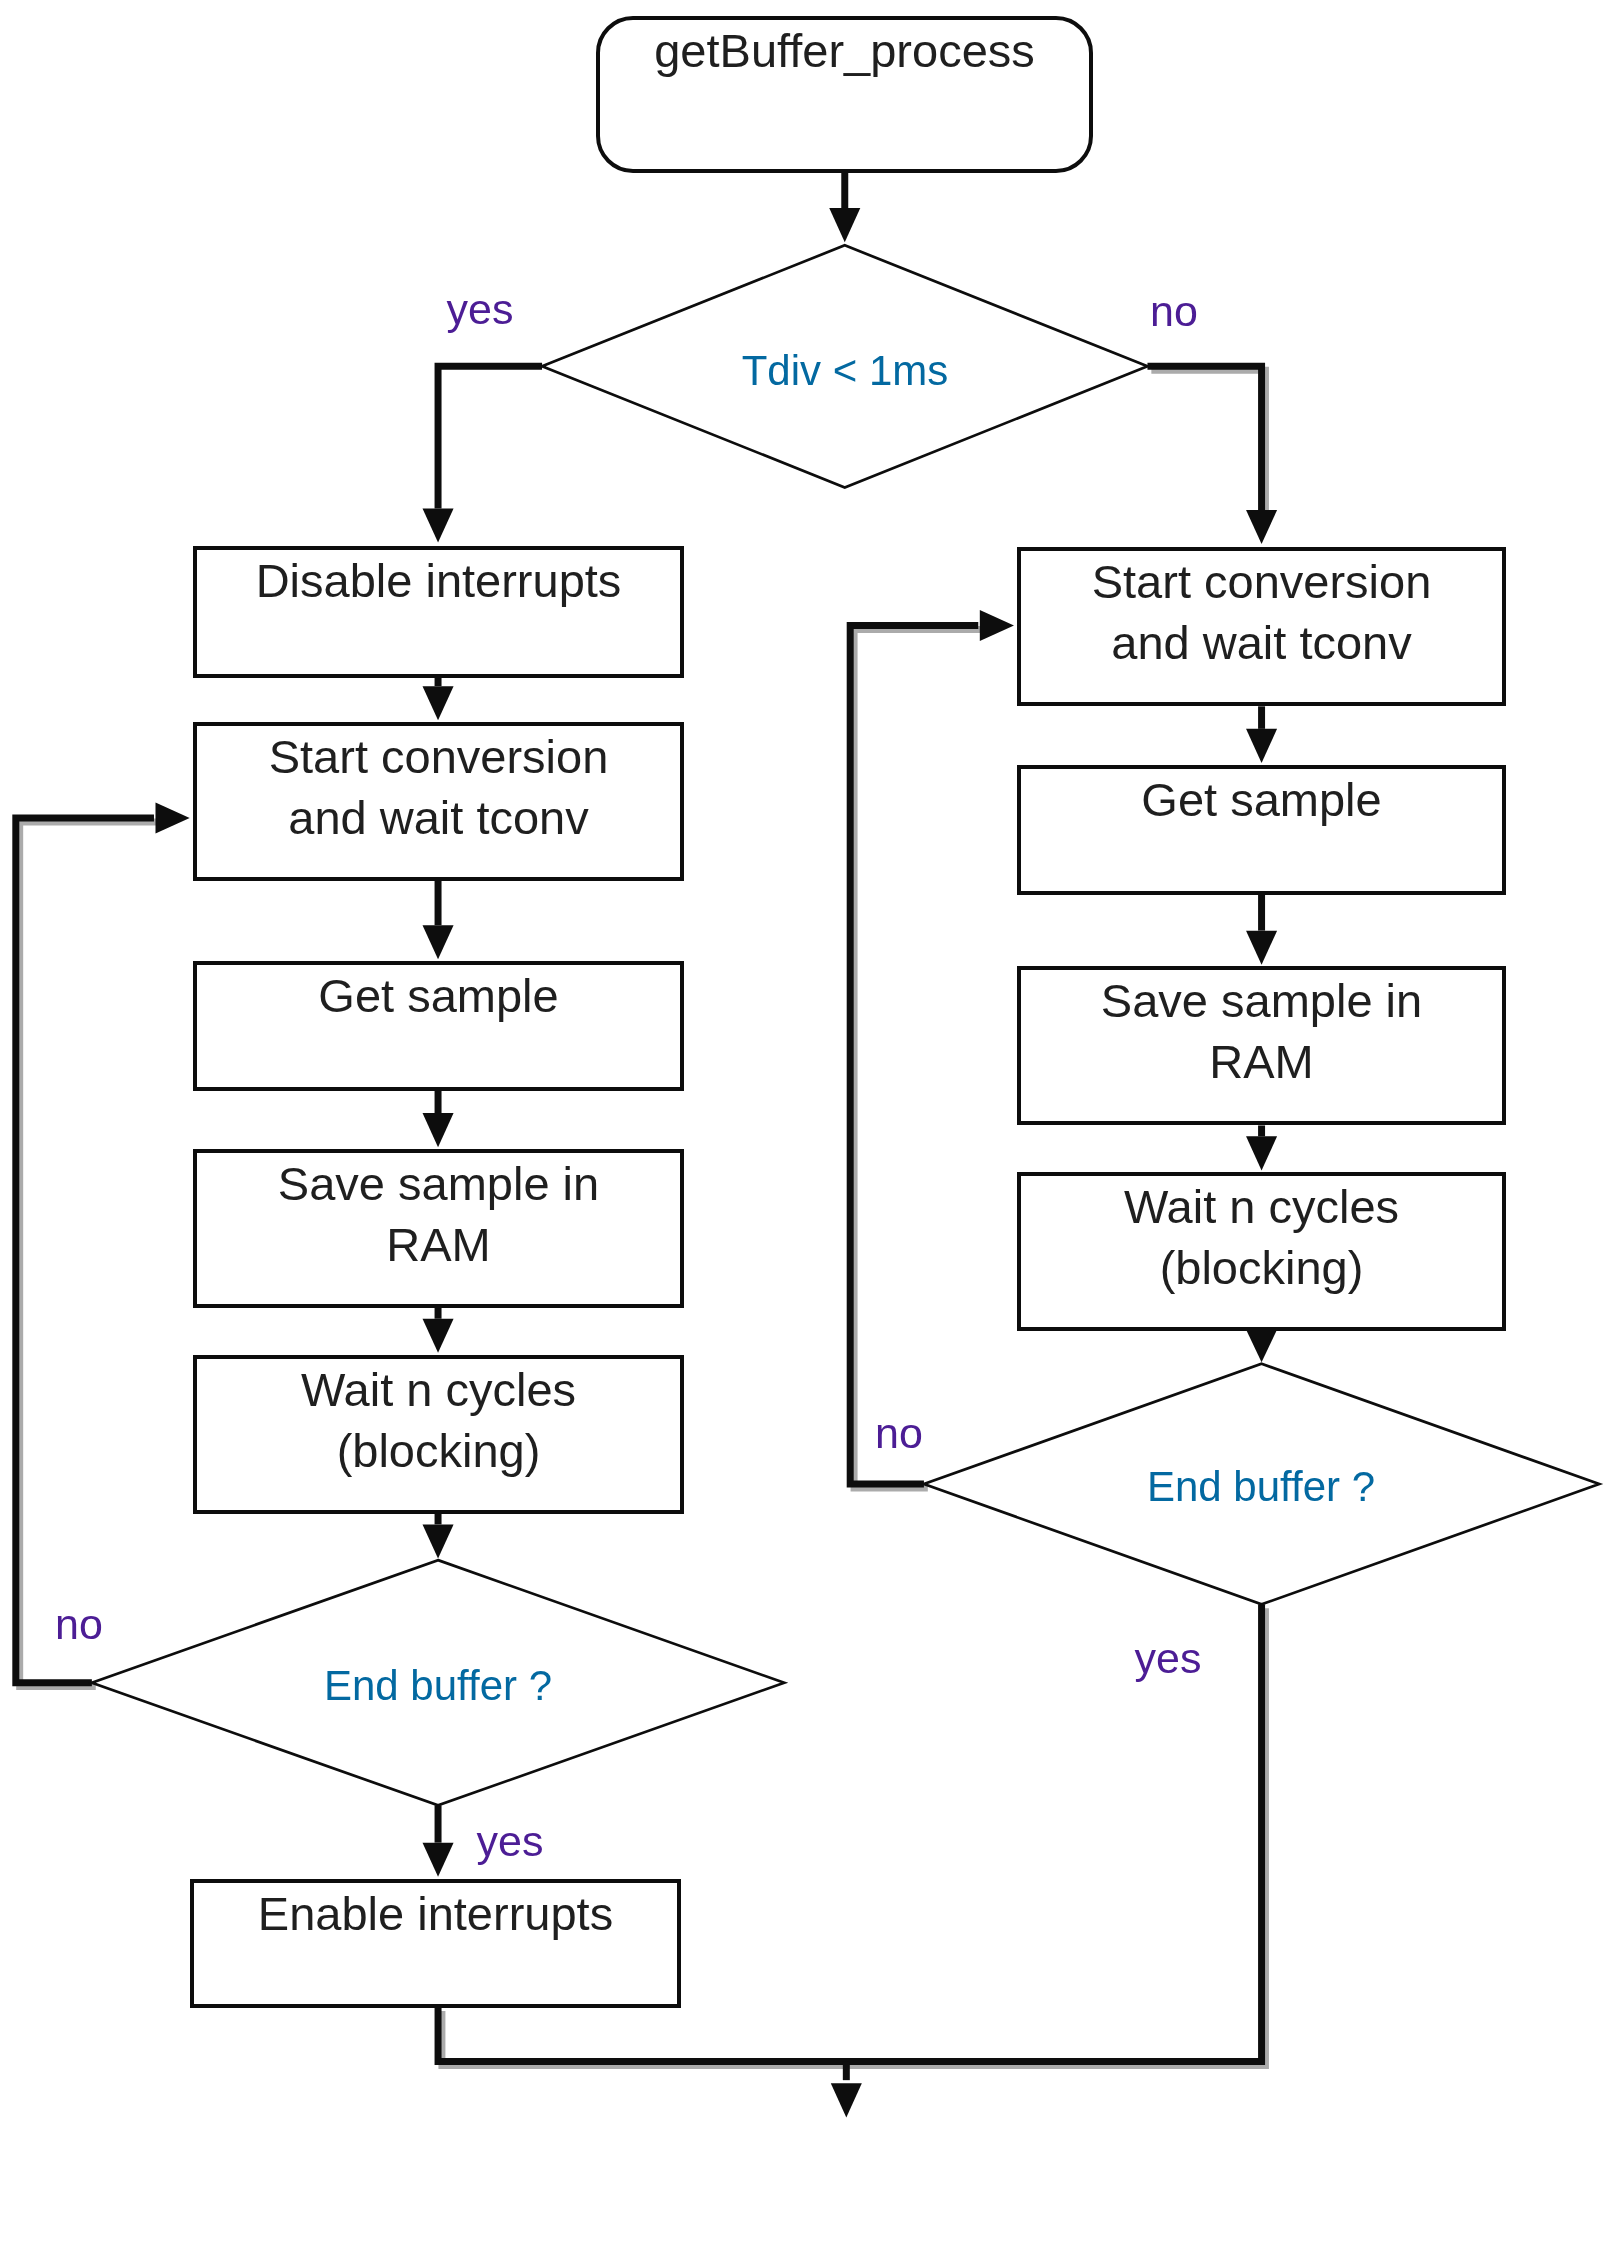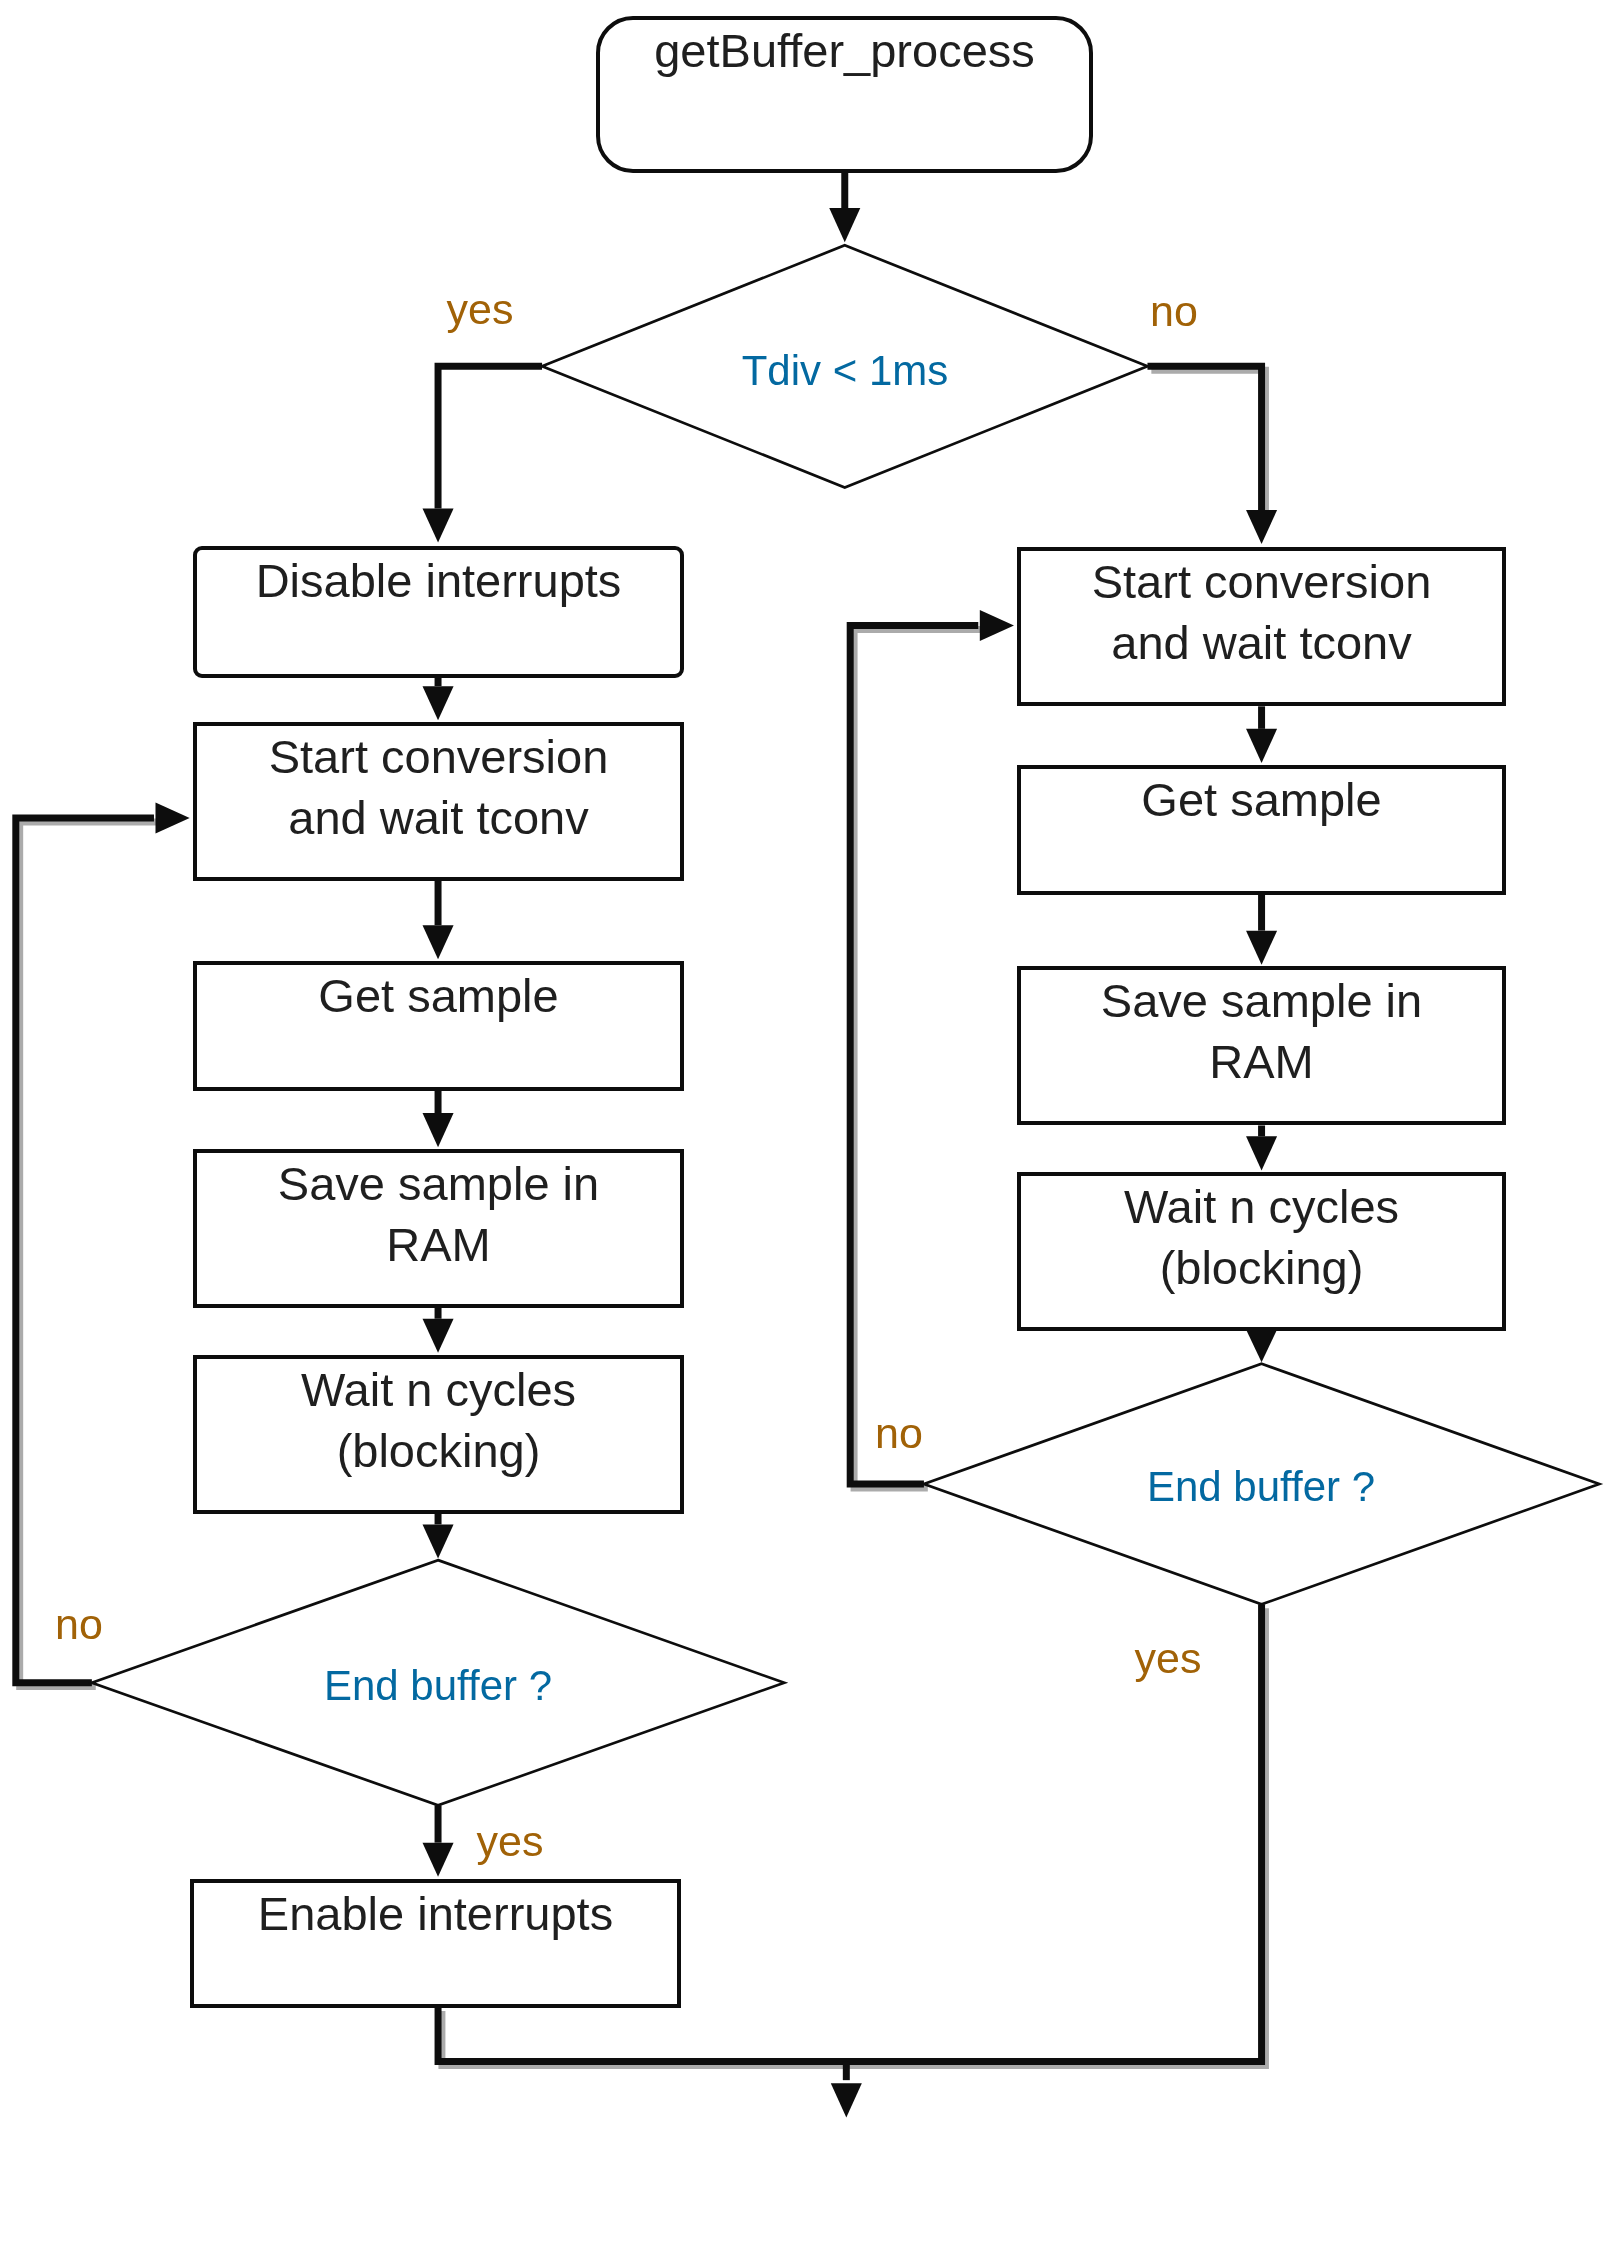--- a/index.html
+++ b/index.html
@@ -39,21 +39,21 @@
     transform: translate(-50%, -50%);
     font-size: 42px;
     white-space: nowrap;
     color: #0369a1;
     text-align: center;
   }
   .edge-label {
     position: absolute;
     transform: translate(-50%, -50%);
     font-size: 43px;
-    color: #a16207;
+    color: #4c1d95;
     white-space: nowrap;
   }
   .edge { stroke: #0d0d0d; stroke-width: 9; fill: none; }
   .edge-shadow { stroke: #ababab; stroke-width: 9; fill: none; }
   .head { fill: #0d0d0d; stroke: none; }
   .diamond { fill: #ffffff; stroke: #0d0d0d; stroke-width: 3.5; }
 </style>
 </head>
 <body>
 
@@ -146,21 +146,21 @@
 
   <div class="node terminator" style="left:596px; top:15.5px; width:497px; height:157px;">
     <span class="label">getBuffer_process</span>
   </div>
 
 
   <div class="diamond-label" style="left:845px; top:371px;">Tdiv &lt; 1ms</div>
   <div class="diamond-label" style="left:438px; top:1686px;">End buffer ?</div>
   <div class="diamond-label" style="left:1261px; top:1487px;">End buffer ?</div>
 
-  <div class="node process" style="left:193px; top:546px; width:491px; height:132px;border-radius:9px;">
+  <div class="node process" style="left:193px; top:546px; width:491px; height:132px;">
     <span class="label">Disable interrupts</span>
   </div>
   <div class="node process" style="left:193px; top:722px; width:491px; height:159px;">
     <span class="label">Start conversion
 and wait tconv</span>
   </div>
   <div class="node process" style="left:193px; top:961px; width:491px; height:130px;">
     <span class="label">Get sample</span>
   </div>
   <div class="node process" style="left:193px; top:1149px; width:491px; height:159px;">

